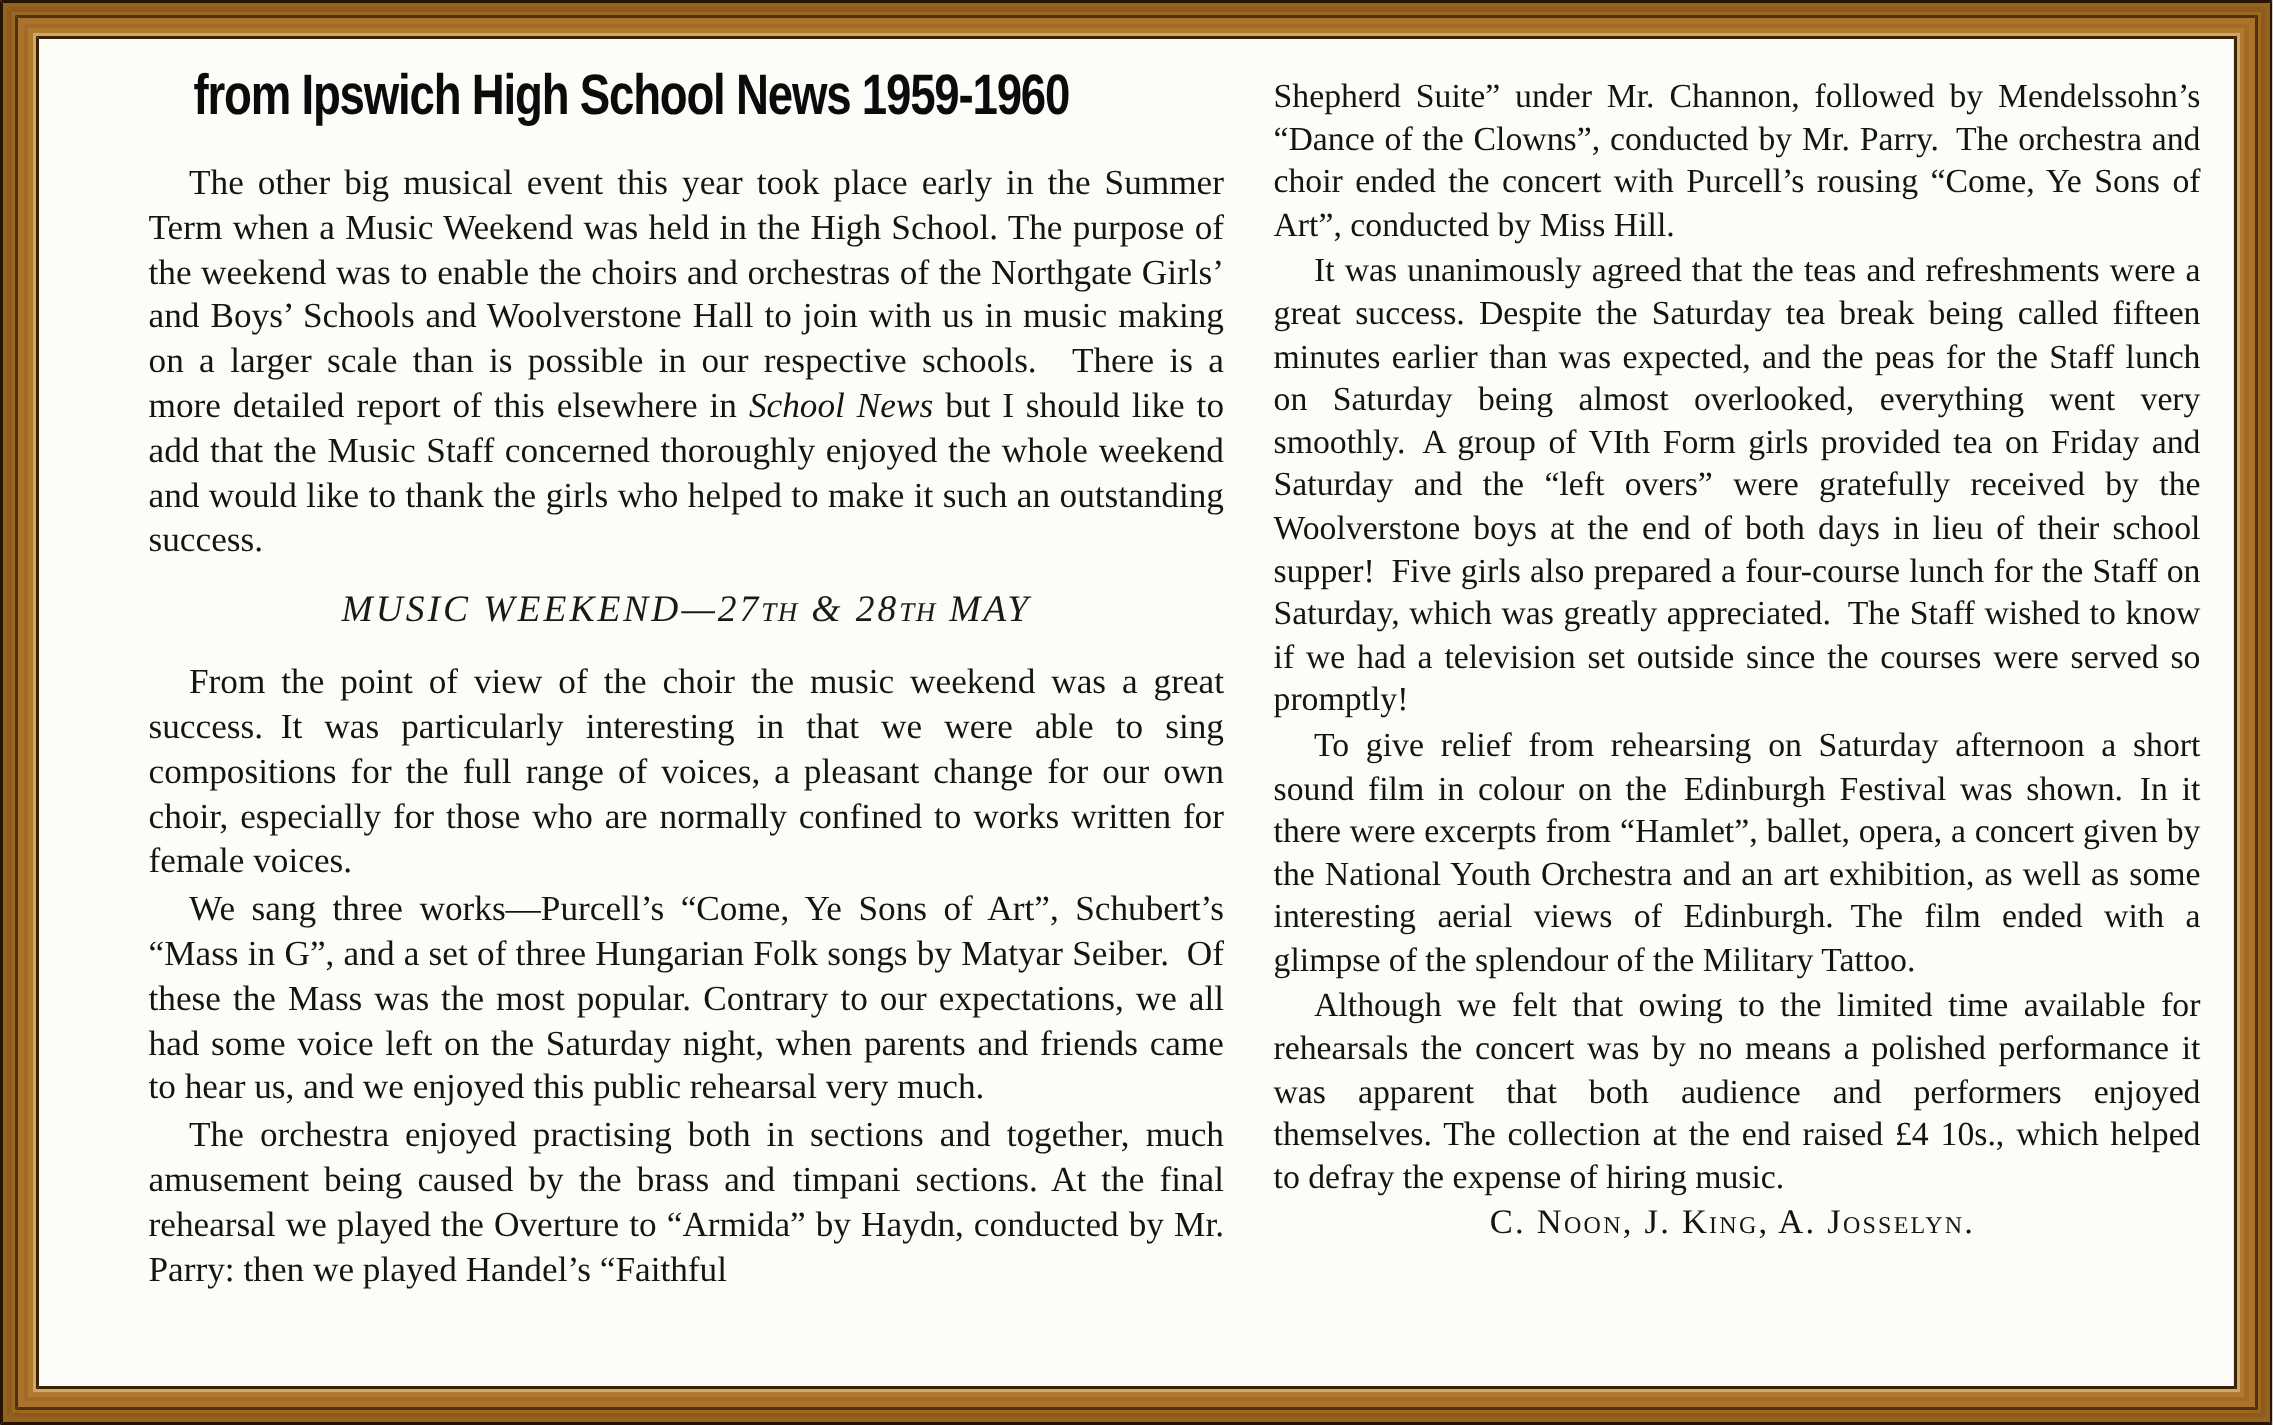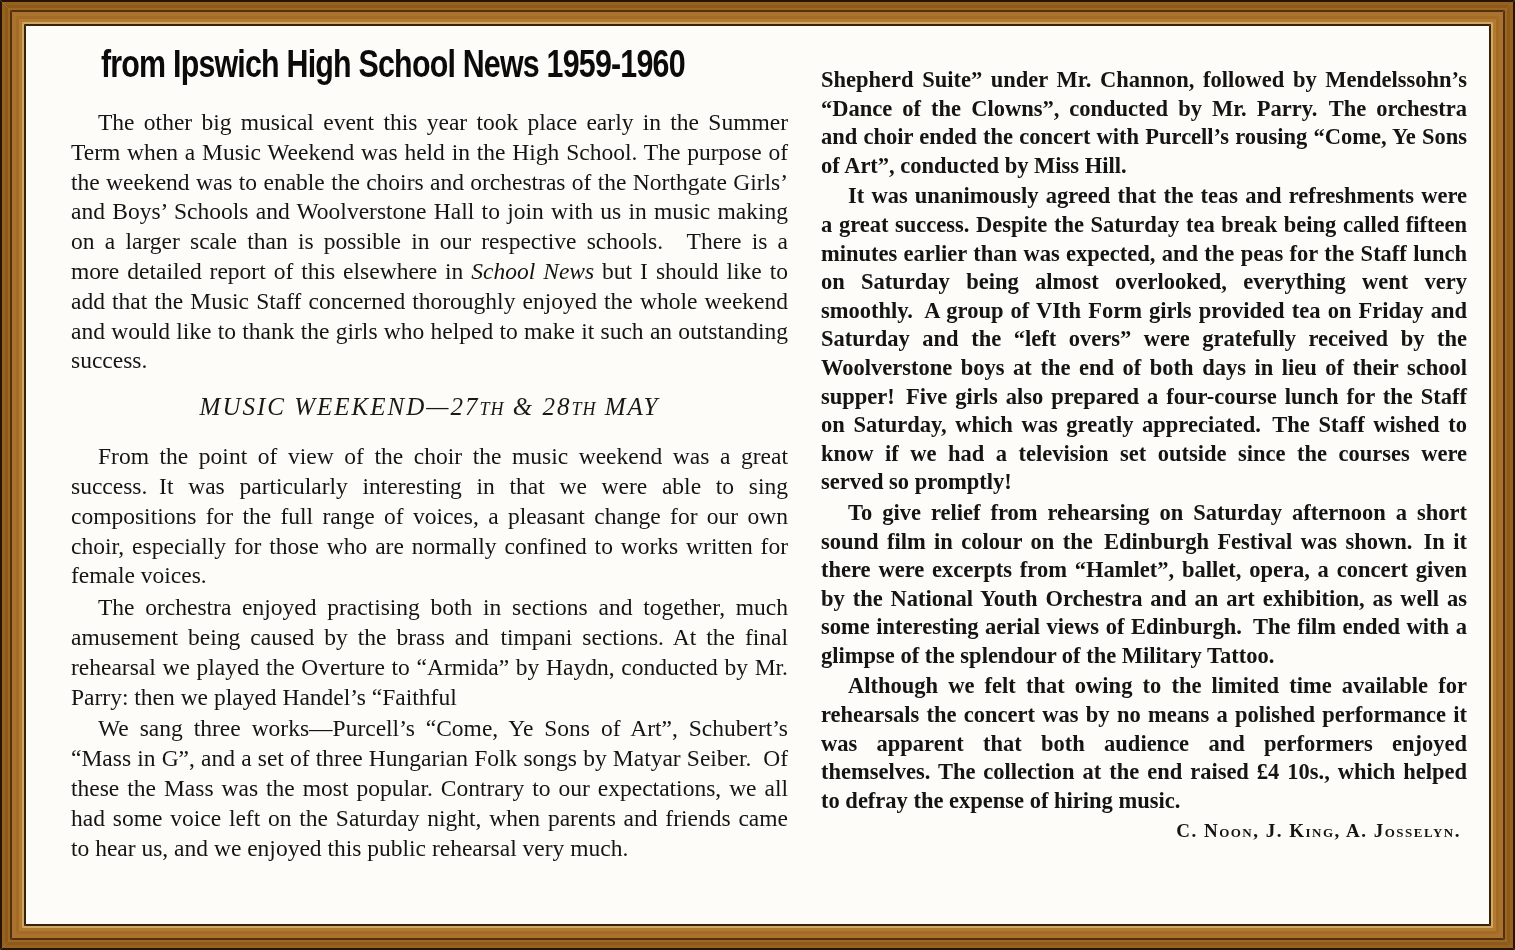--- a/index.html
+++ b/index.html
@@ -71,27 +71,27 @@
     display: flex;
   }
   .col {
     box-sizing: border-box;
   }
   .col-left {
     width: 762px;
     padding: 16px 0 0 45px;
     font-size: 23.5px;
     line-height: 29.8px;
+    margin-left: 28px;
   }
   .col-right {
     flex: 1;
-    padding: 40px 22px 0 33px;
+    padding: 24px 22px 0 33px;
     font-size: 22.5px;
     line-height: 28.6px;
-    font-weight: bold;
   }
   .page-title {
     margin: 0 0 22px 30px;
     font-family: "Liberation Sans", sans-serif;
     font-weight: 700;
     font-size: 38px;
     line-height: 44px;
     letter-spacing: -1px;
     white-space: nowrap;
     transform: scaleX(0.80);
@@ -114,24 +114,24 @@
     letter-spacing: 2px;
     text-align: center;
     color: #1a1916;
   }
   .section-heading .sc {
     font-size: 0.72em;
     letter-spacing: 1px;
   }
   .signature {
     margin: 2px 6px 0 0;
-    text-align: right;
+    text-align: center;
     font-variant: small-caps;
     letter-spacing: 1.5px;
-    font-size: 19px;
+    font-size: 23px;
   }
   i { font-style: italic; }
 </style>
 </head>
 <body>
 
 <div class="canvas">
 
   <div class="frame-strip frame-top grain-h"></div>
   <div class="frame-strip frame-bottom grain-h"></div>
@@ -141,22 +141,22 @@
   <div class="page">
 
     <div class="col col-left">
       <h1 class="page-title">from Ipswich High School News 1959-1960</h1>
 
       <p class="para"><span>The other big musical event this year took place early in the Summer Term when a Music Weekend was held in the High School. The purpose of the weekend was to enable the choirs and orchestras of the Northgate Girls’ and Boys’ Schools and Woolverstone Hall to join with us in music making on a larger scale than is possible in our respective schools.  There is a more detailed report of this elsewhere in </span><i>School News</i><span> but I should like to add that the Music Staff concerned thoroughly enjoyed the whole weekend and would like to thank the girls who helped to make it such an outstanding success.</span></p>
 
       <h2 class="section-heading"><span>MUSIC WEEKEND—27</span><span class="sc">TH</span><span> &amp; 28</span><span class="sc">TH</span><span> MAY</span></h2>
 
       <p class="para">From the point of view of the choir the music weekend was a great success. It was particularly interesting in that we were able to sing compositions for the full range of voices, a pleasant change for our own choir, especially for those who are normally confined to works written for female voices.</p>
+      <p class="para">We sang three works—Purcell’s “Come, Ye Sons of Art”, Schubert’s “Mass in G”, and a set of three Hungarian Folk songs by Matyar Seiber. Of these the Mass was the most popular. Contrary to our expectations, we all had some voice left on the Saturday night, when parents and friends came to hear us, and we enjoyed this public rehearsal very much.</p>
       <p class="para">The orchestra enjoyed practising both in sections and together, much amusement being caused by the brass and timpani sections. At the final rehearsal we played the Overture to “Armida” by Haydn, conducted by Mr. Parry: then we played Handel’s “Faithful</p>
-      <p class="para">We sang three works—Purcell’s “Come, Ye Sons of Art”, Schubert’s “Mass in G”, and a set of three Hungarian Folk songs by Matyar Seiber. Of these the Mass was the most popular. Contrary to our expectations, we all had some voice left on the Saturday night, when parents and friends came to hear us, and we enjoyed this public rehearsal very much.</p>
     </div>
 
     <div class="col col-right">
       <p class="para noindent">Shepherd Suite” under Mr. Channon, followed by Mendelssohn’s “Dance of the Clowns”, conducted by Mr. Parry. The orchestra and choir ended the concert with Purcell’s rousing “Come, Ye Sons of Art”, conducted by Miss Hill.</p>
       <p class="para">It was unanimously agreed that the teas and refreshments were a great success. Despite the Saturday tea break being called fifteen minutes earlier than was expected, and the peas for the Staff lunch on Saturday being almost overlooked, everything went very smoothly. A group of VIth Form girls provided tea on Friday and Saturday and the “left overs” were gratefully received by the Woolverstone boys at the end of both days in lieu of their school supper! Five girls also prepared a four-course lunch for the Staff on Saturday, which was greatly appreciated. The Staff wished to know if we had a television set outside since the courses were served so promptly!</p>
       <p class="para">To give relief from rehearsing on Saturday afternoon a short sound film in colour on the Edinburgh Festival was shown. In it there were excerpts from “Hamlet”, ballet, opera, a concert given by the National Youth Orchestra and an art exhibition, as well as some interesting aerial views of Edinburgh. The film ended with a glimpse of the splendour of the Military Tattoo.</p>
       <p class="para">Although we felt that owing to the limited time available for rehearsals the concert was by no means a polished performance it was apparent that both audience and performers enjoyed themselves. The collection at the end raised £4 10s., which helped to defray the expense of hiring music.</p>
       <p class="signature">C. Noon, J. King, A. Josselyn.</p>
     </div>
 

